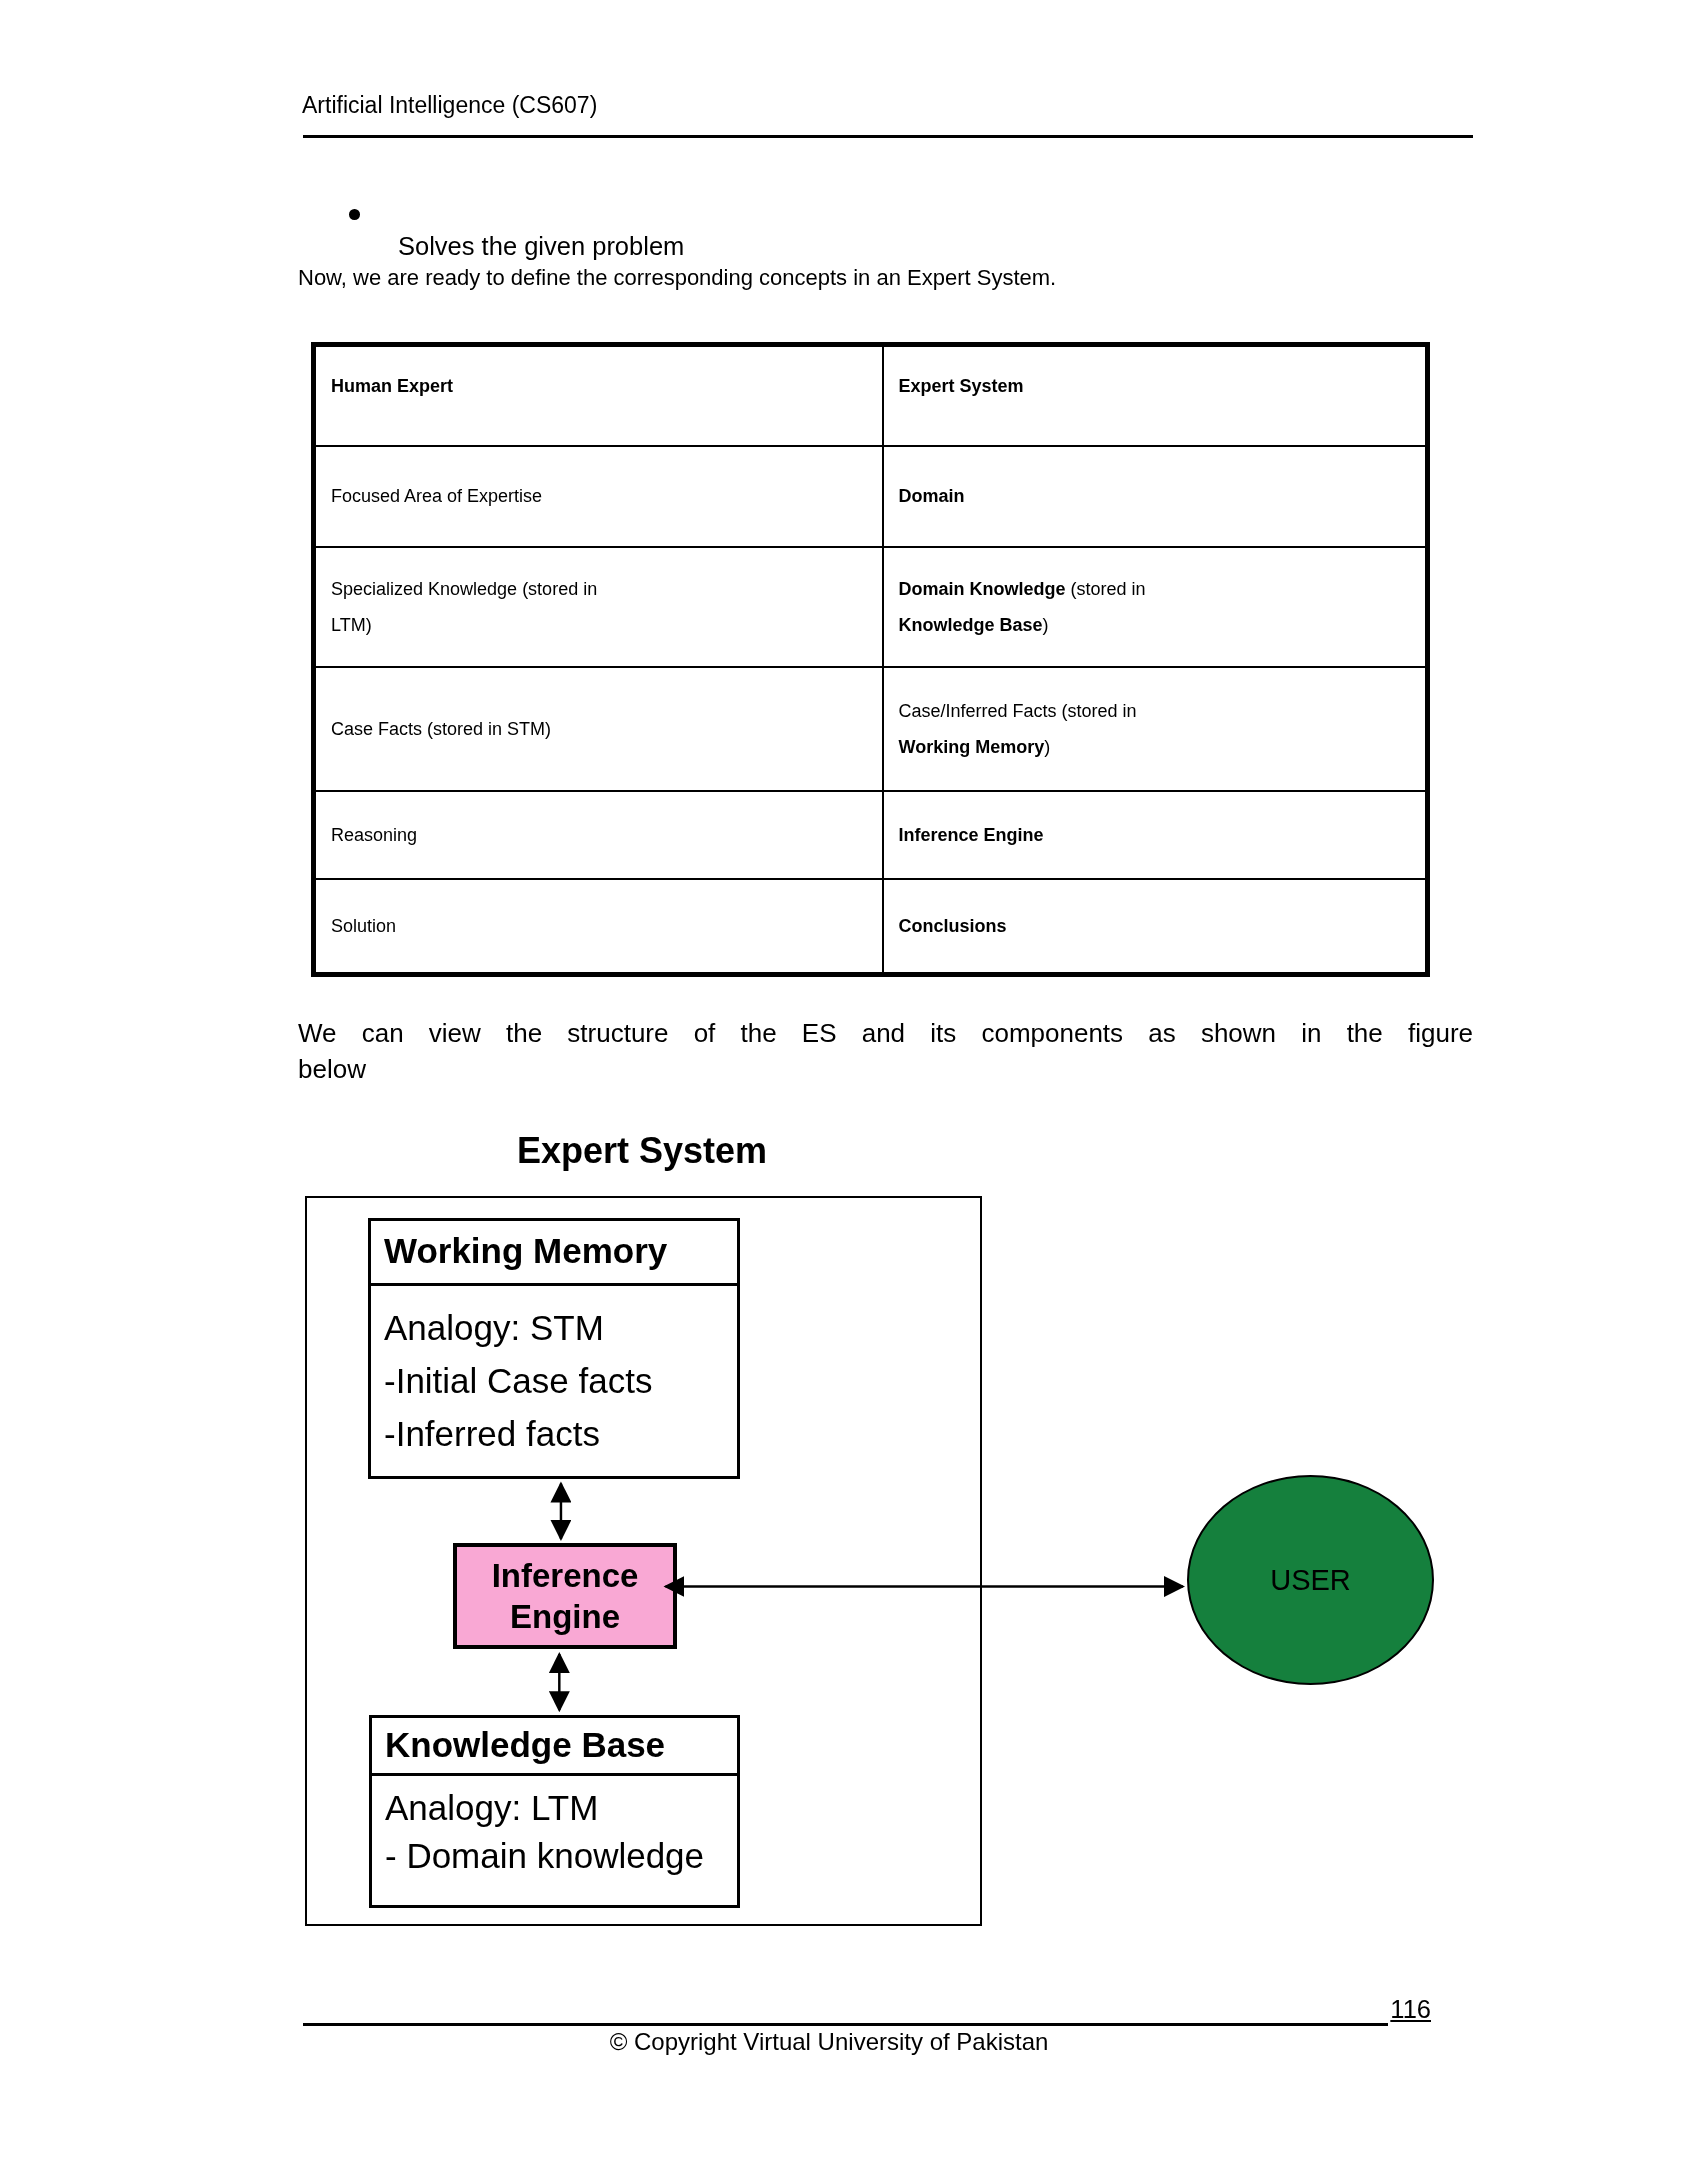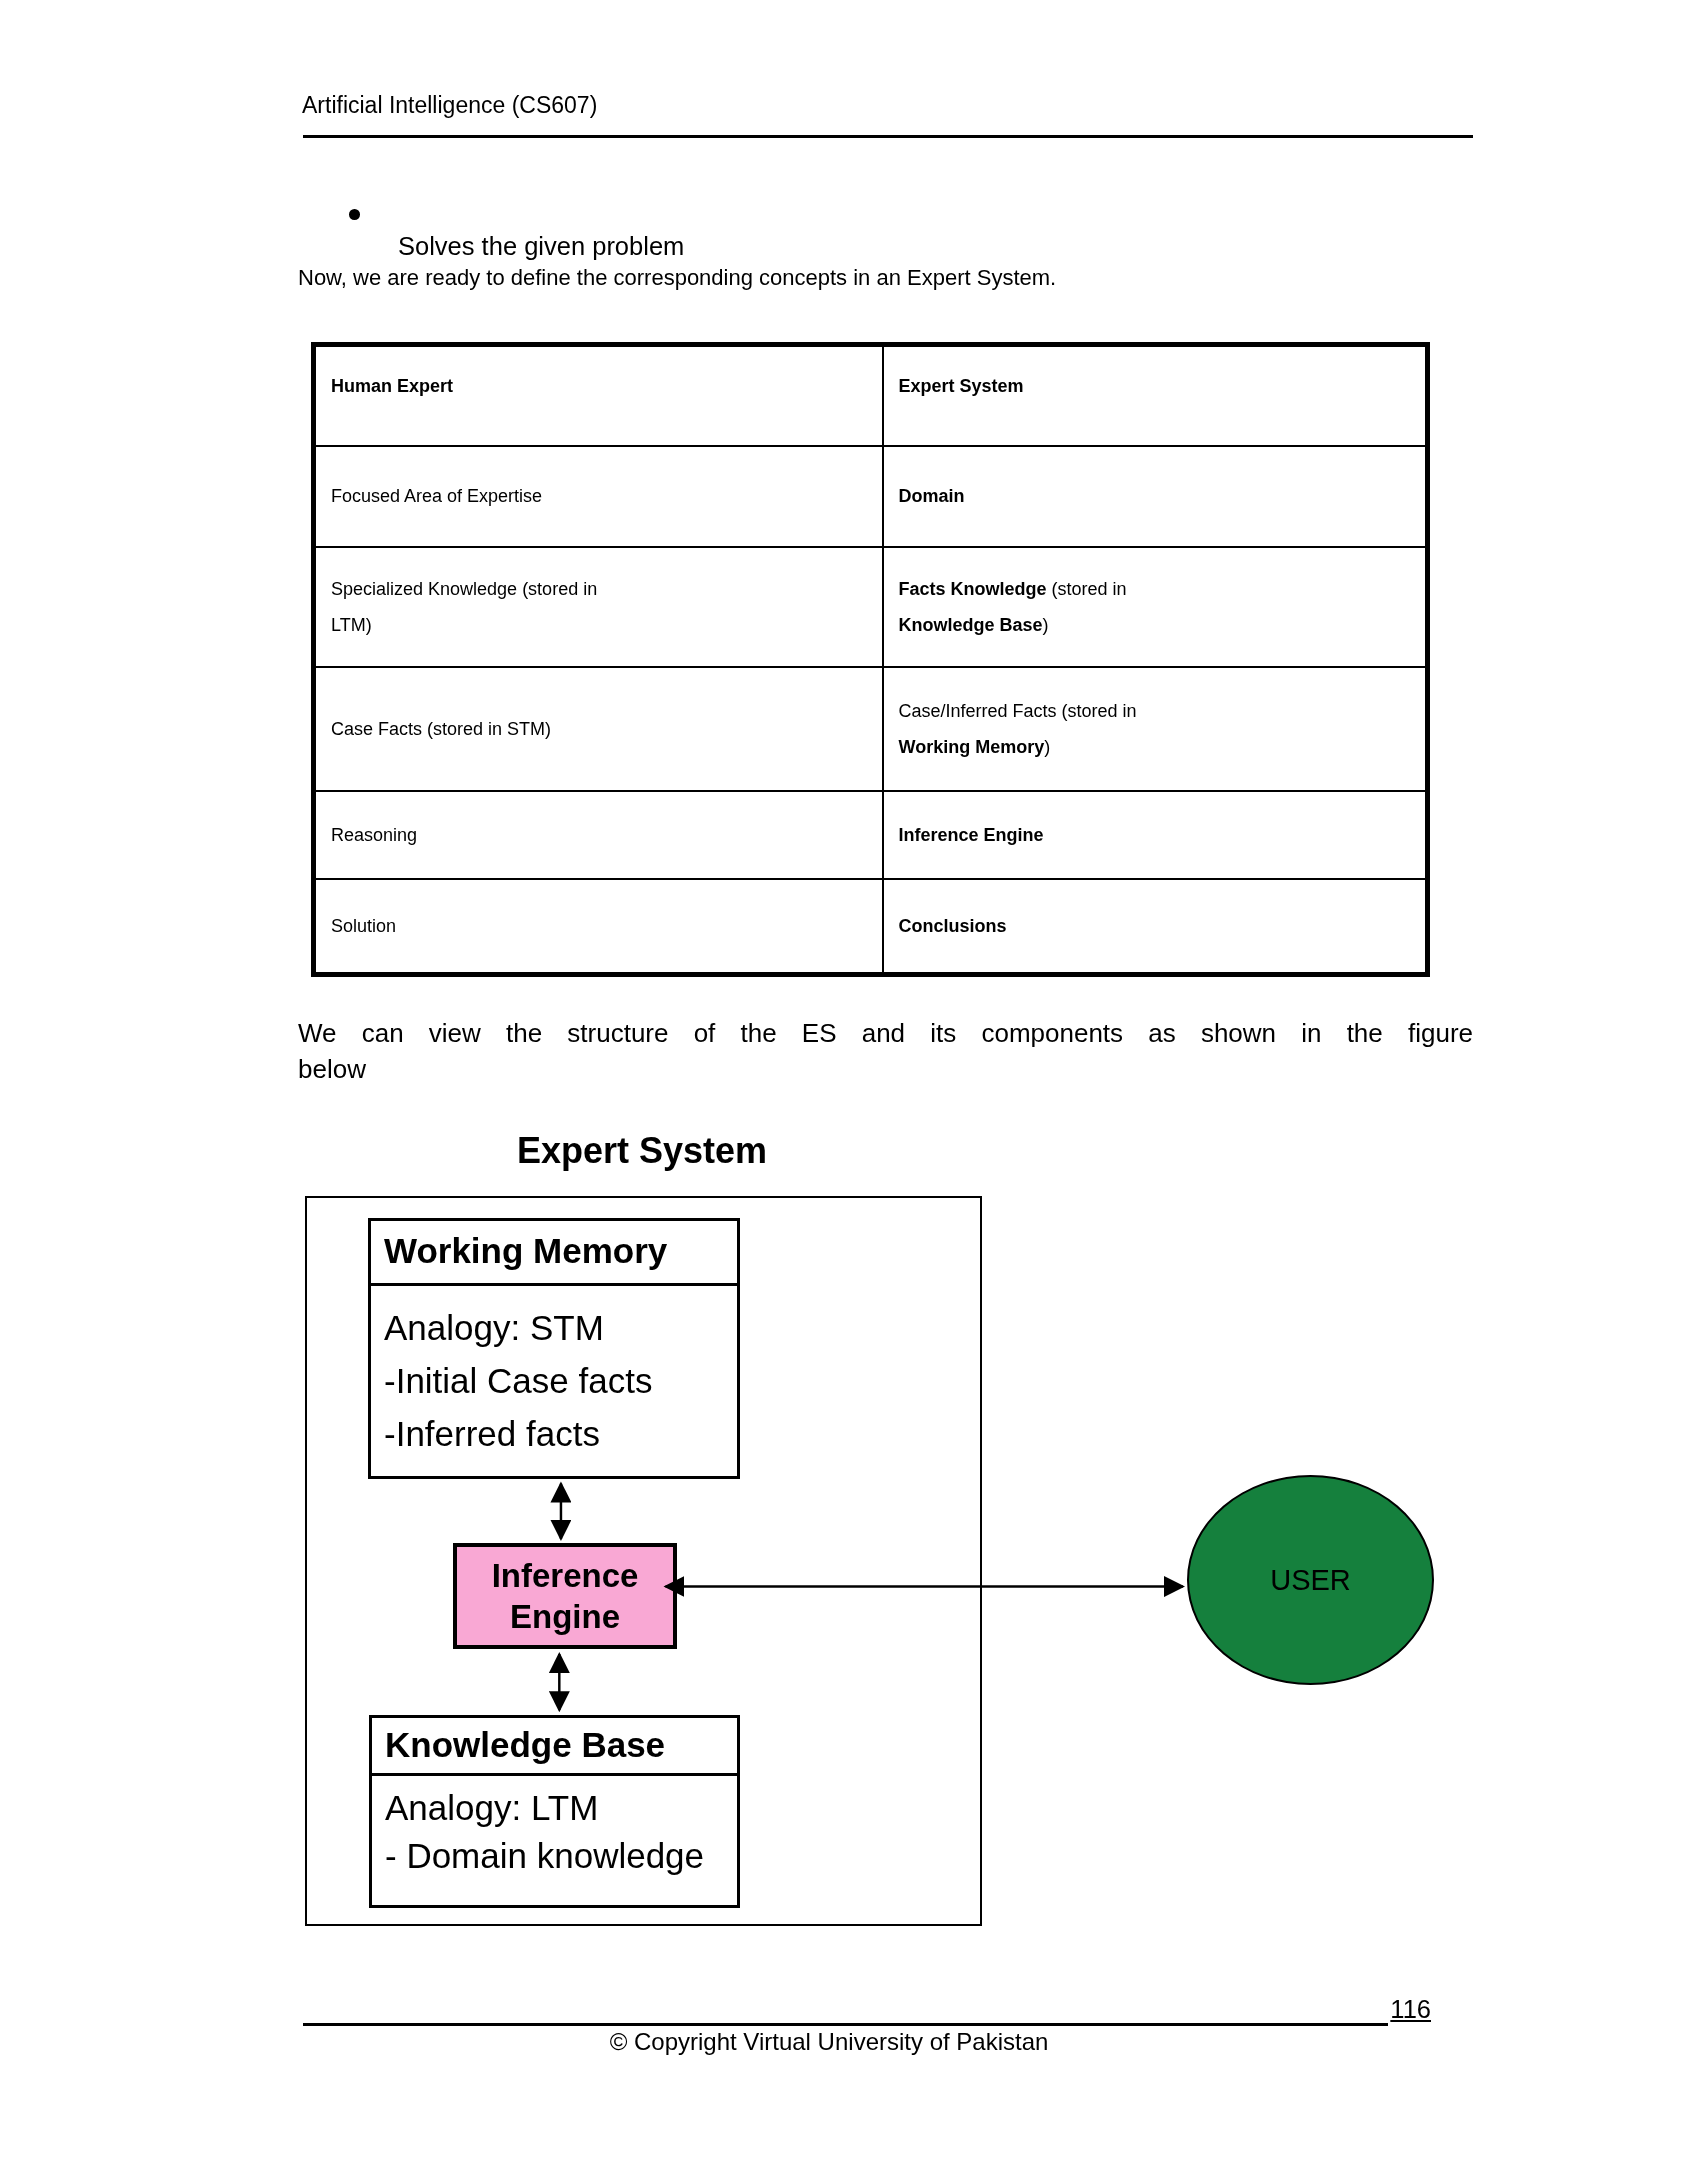--- a/index.html
+++ b/index.html
@@ -97,21 +97,21 @@
       <th>Human Expert</th>
       <th>Expert System</th>
     </tr>
     <tr>
       <td><span>Focused Area of Expertise</span></td>
       <td><b>Domain</b></td>
     </tr>
     <tr>
       <td><span>Specialized Knowledge (stored in
 LTM)</span></td>
-      <td><b>Facts Knowledge</b><span> (stored in
+      <td><b>Domain Knowledge</b><span> (stored in
 </span><b>Knowledge Base</b><span>)</span></td>
     </tr>
     <tr>
       <td><span>Case Facts (stored in STM)</span></td>
       <td><span>Case/Inferred Facts (stored in
 </span><b>Working Memory</b><span>)</span></td>
     </tr>
     <tr>
       <td><span>Reasoning</span></td>
       <td><b>Inference Engine</b></td>

